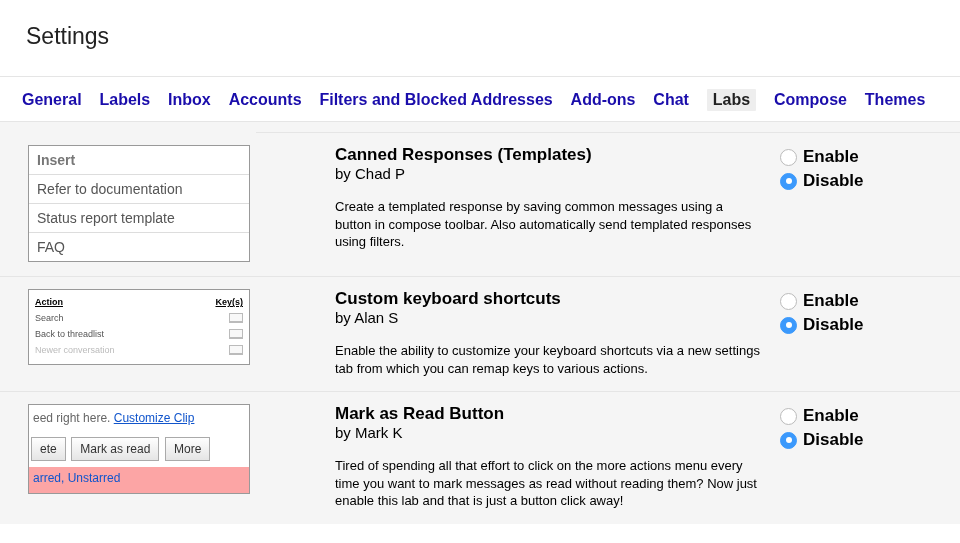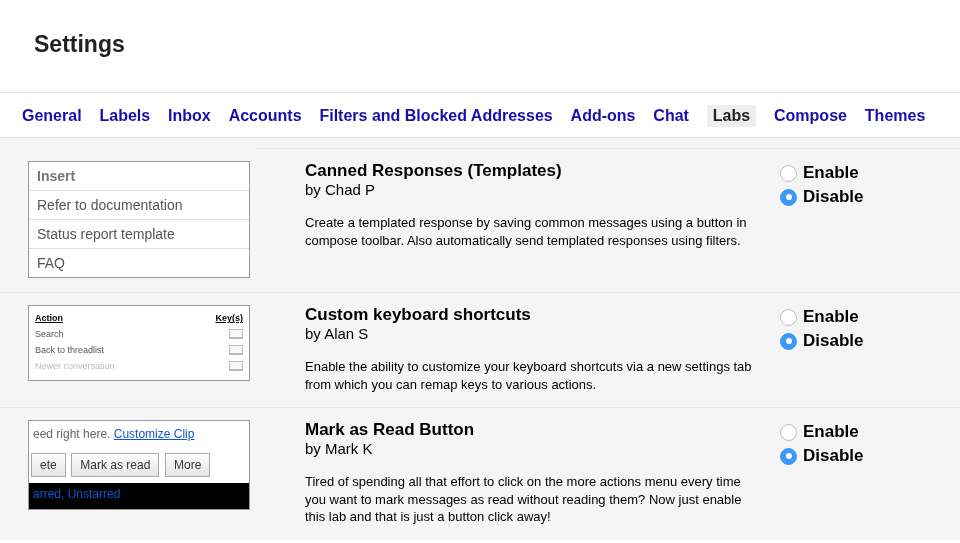--- a/index.html
+++ b/index.html
@@ -10,22 +10,22 @@
     color: #222;
     background: #fff;
     width: 960px;
   }
   .header {
     padding: 15px 18px 18px 18px;
     border-bottom: 1px solid #e5e5e5;
   }
   .header h1 {
     font-size: 23px;
-    font-weight: 700;
-    margin: 16px;
+    font-weight: 400;
+    margin: 8px;
     color: #222;
   }
   .tabs {
     padding: 12px 18px 10px 22px;
     border-bottom: 1px solid #e5e5e5;
   }
   .tab {
     display: inline-block;
     margin-right: 14px;
     font-size: 16px;
@@ -55,21 +55,21 @@
   }
   .lab-row {
     display: flex;
     padding: 12px 20px 14px 28px;
     border-bottom: 1px solid #e5e5e5;
     align-items: flex-start;
   }
   .thumb {
     width: 264px;
     flex-shrink: 0;
-    margin-right: 13px;
+    margin-right: 43px;
     border-radius: 6px;
   }
   .thumb-box {
     background: #fff;
     border: 1px solid #999;
     width: 222px;
     font-size: 13px;
   }
   
   .t1-item {
@@ -93,21 +93,21 @@
   .t3-btns { padding: 6px 2px; white-space:nowrap; }
   .t3-btn {
     display:inline-block;
     font-size: 12px;
     padding: 4px 8px;
     background: linear-gradient(#fefefe, #e5e5e5);
     border: 1px solid #aaa;
     color:#333;
     margin-right: 2px;
   }
-  .t3-bottom { background:#000000; color:#1155cc; padding: 4px 4px 8px 4px; font-size:12px; white-space:nowrap; }
+  .t3-bottom { background:#fca5a5; color:#1155cc; padding: 4px 4px 8px 4px; font-size:12px; white-space:nowrap; }
   
   .desc {
     flex: 1;
     padding-right: 20px;
   }
   .desc-title {
     font-size: 17px;
     font-weight: 700;
     color: #000;
     margin: 0;

